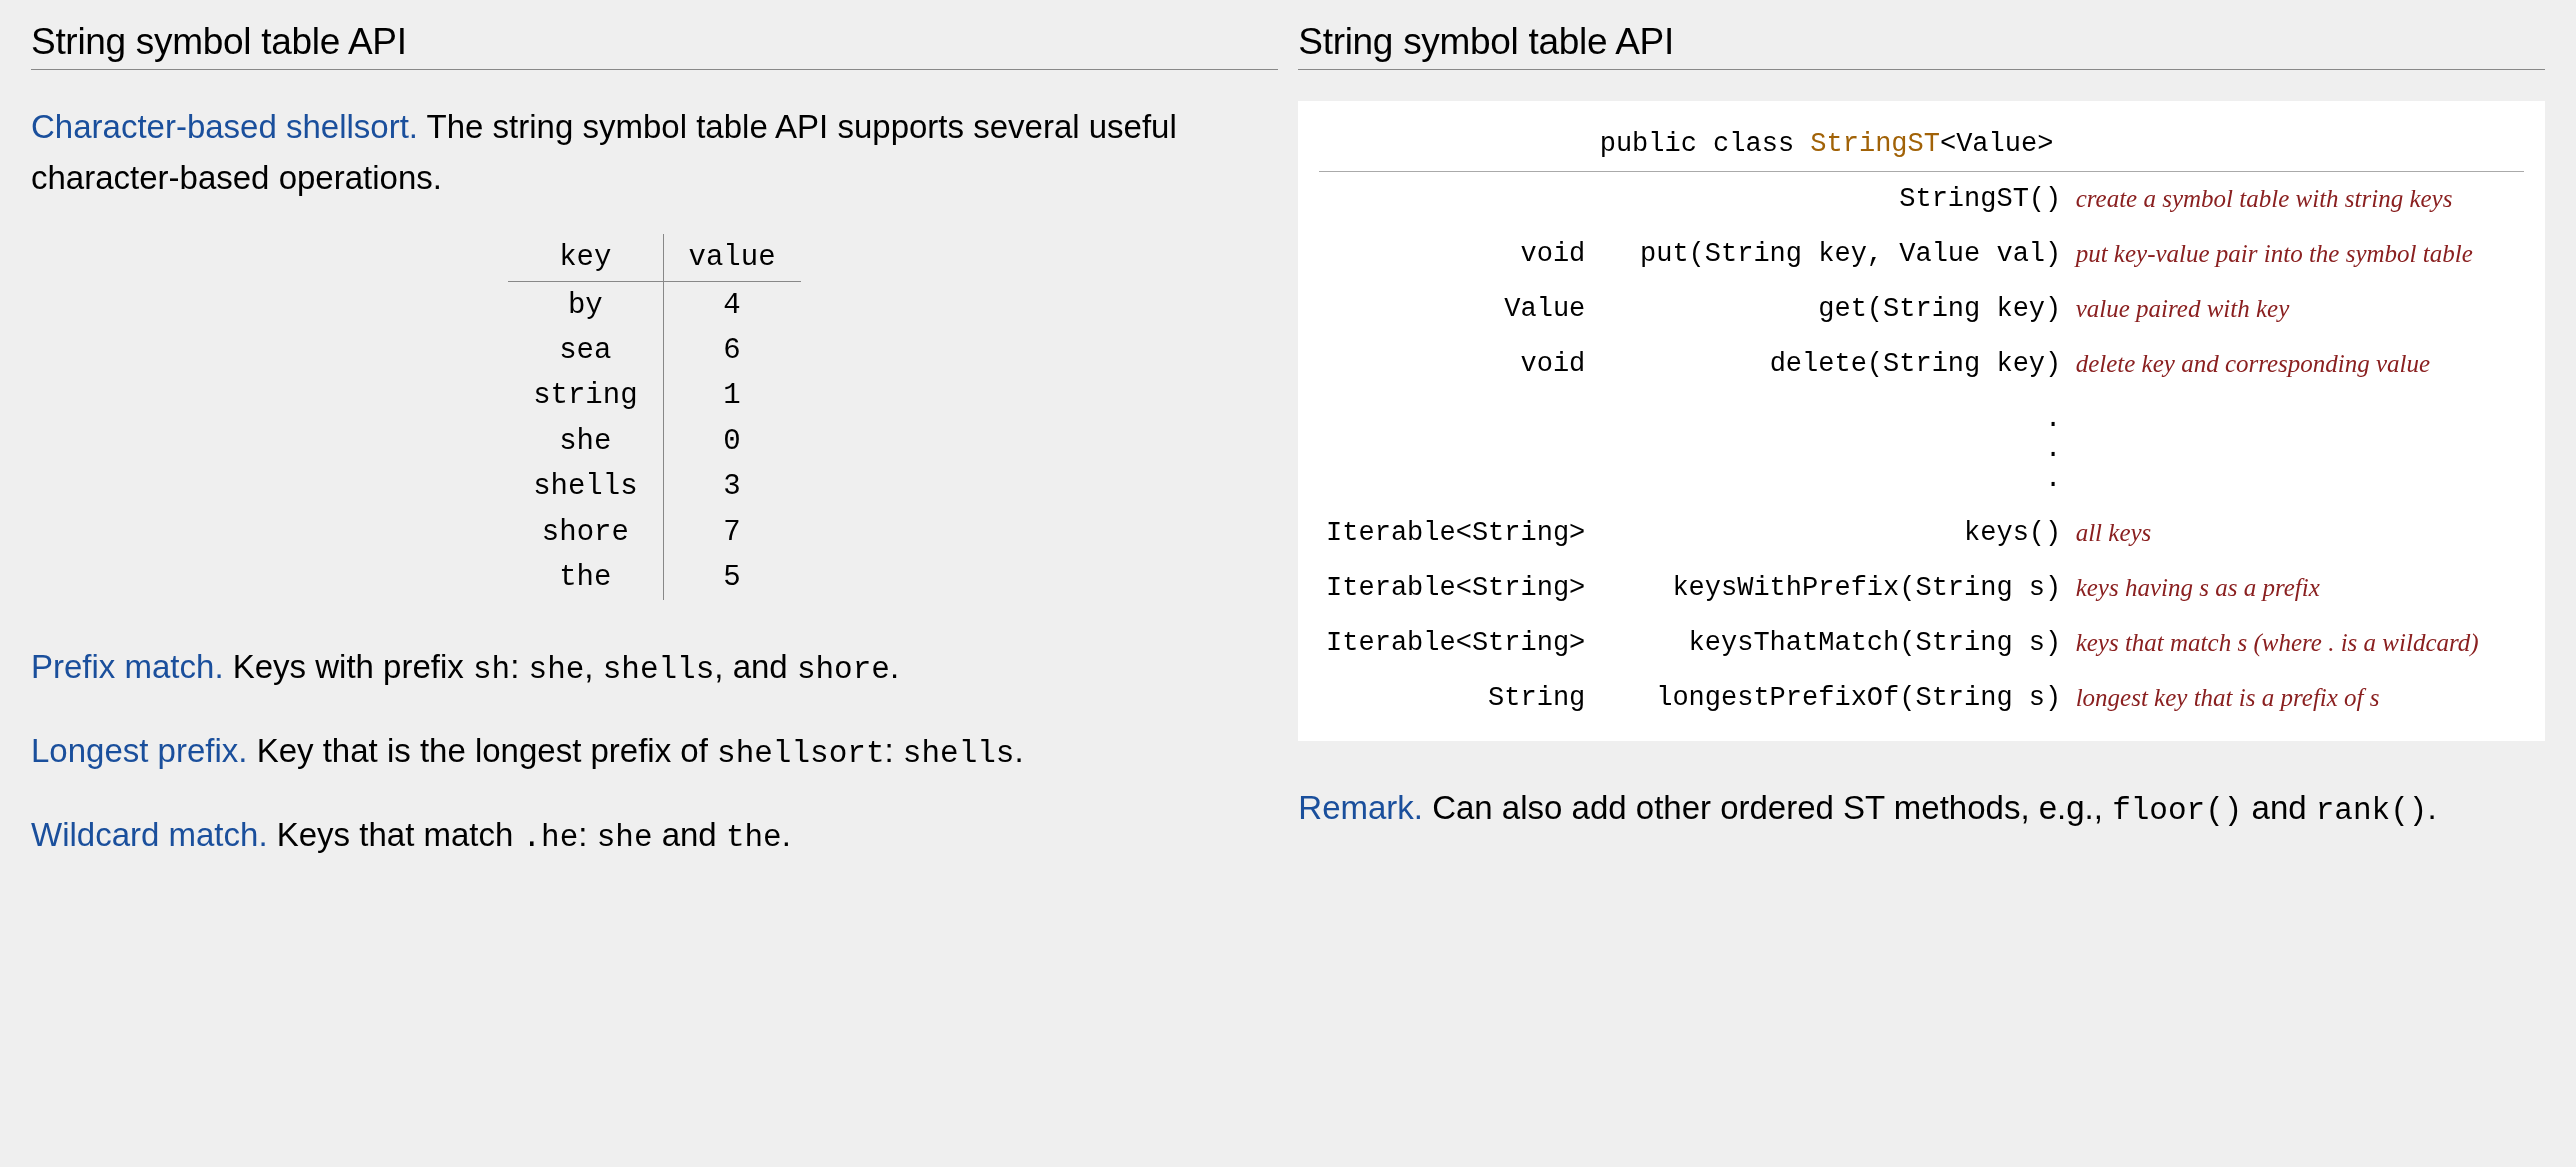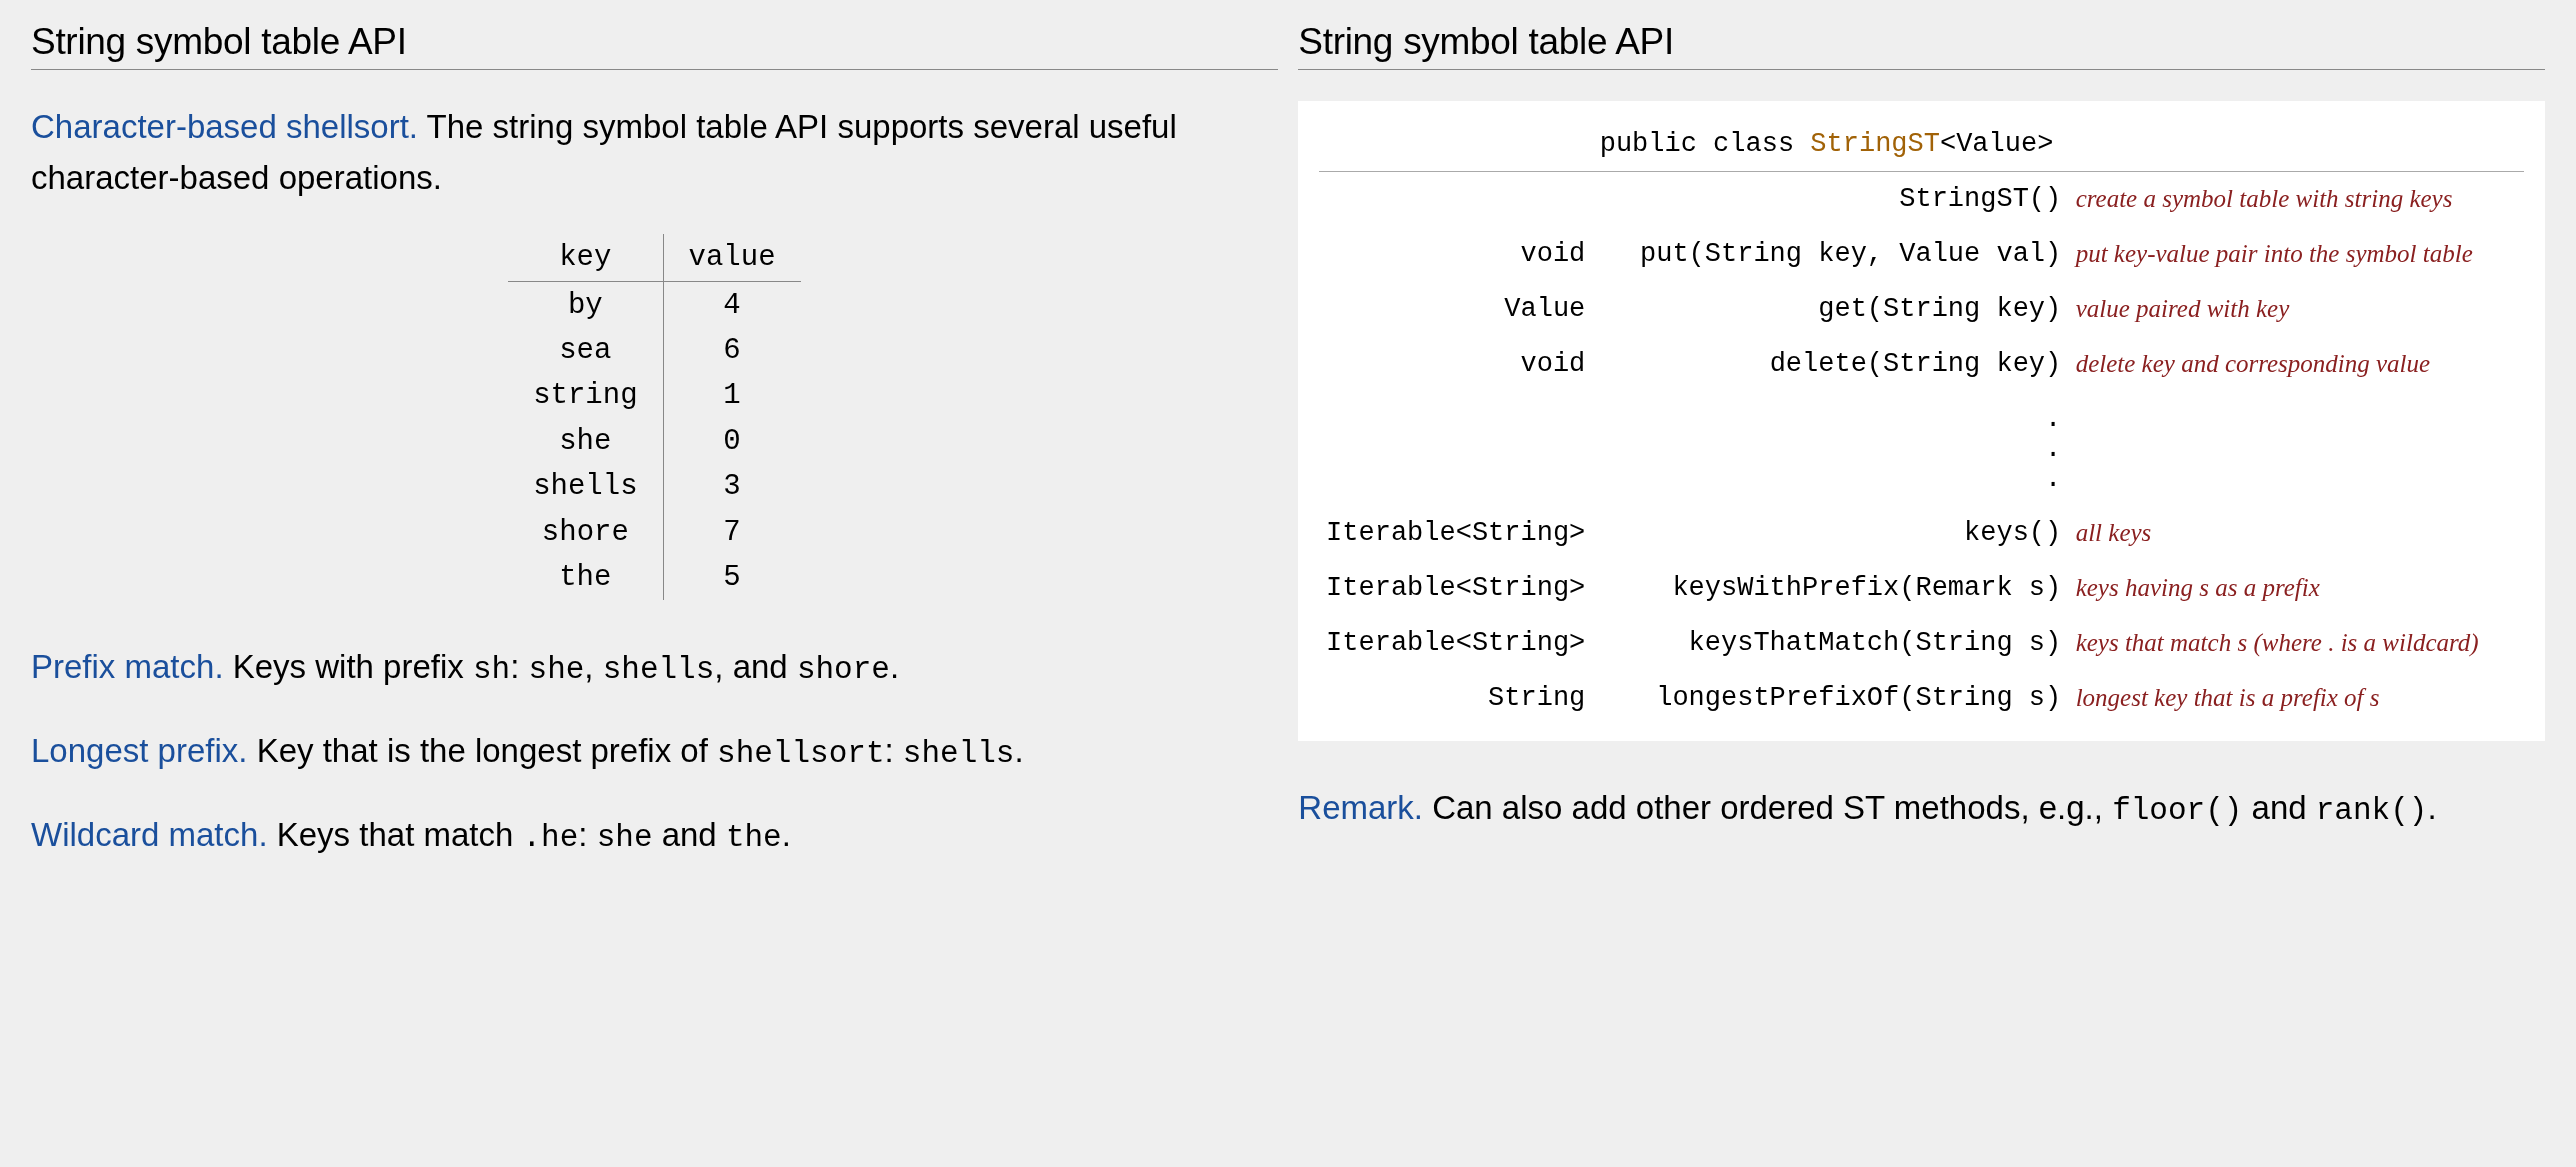--- a/index.html
+++ b/index.html
@@ -222,21 +222,21 @@
 .</span></td>
               <td class="desc"></td>
             </tr>
             <tr>
               <td class="ret">Iterable&lt;String&gt;</td>
               <td class="sig">keys()</td>
               <td class="desc">all keys</td>
             </tr>
             <tr>
               <td class="ret">Iterable&lt;String&gt;</td>
-              <td class="sig">keysWithPrefix(Remark s)</td>
+              <td class="sig">keysWithPrefix(String s)</td>
               <td class="desc">keys having s as a prefix</td>
             </tr>
             <tr>
               <td class="ret">Iterable&lt;String&gt;</td>
               <td class="sig">keysThatMatch(String s)</td>
               <td class="desc">keys that match s (where . is a wildcard)</td>
             </tr>
             <tr>
               <td class="ret">String</td>
               <td class="sig">longestPrefixOf(String s)</td>

